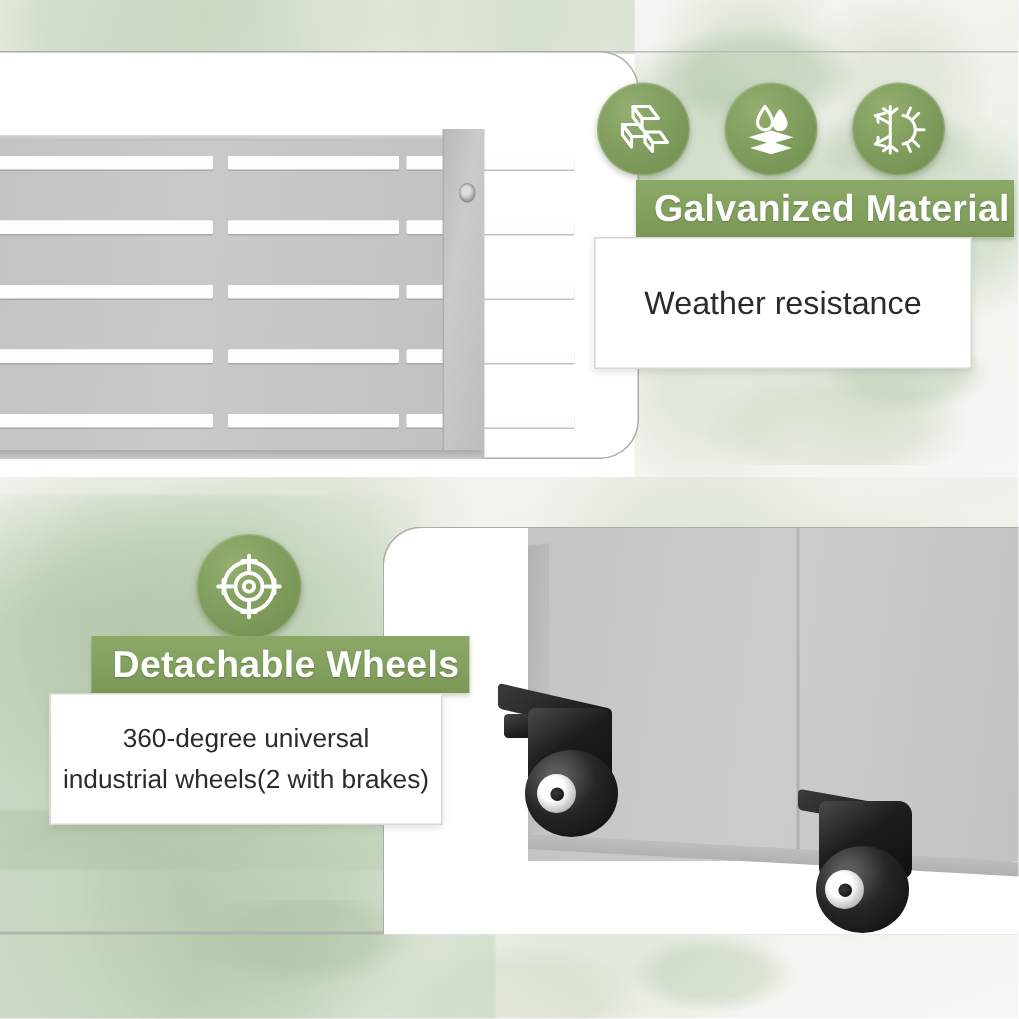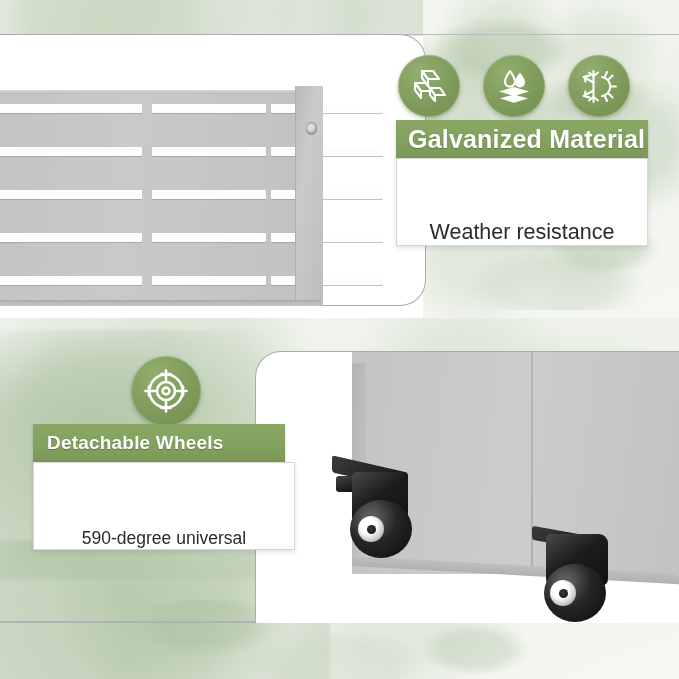--- a/index.html
+++ b/index.html
@@ -166,56 +166,56 @@
     background:radial-gradient(circle at 35% 28%,#93ae6f 0%,#7e9b5b 55%,#708d4e 100%);
     box-shadow:0 2px 4px rgba(70,85,55,0.35), inset 0 0 0 1px rgba(255,255,255,0.16);
     display:flex; align-items:center; justify-content:center;
   }
   .icon-badge svg { display:block; }
 
   .card-title-bar {
     position:absolute;
     background:linear-gradient(180deg,#8ba866 0%,#83a15e 55%,#7b9856 100%);
     box-shadow:0 2px 3px rgba(60,75,48,0.25);
-    display:flex; align-items:center;
+    display:flex; align-items:center;margin-left:28px;
   }
   .card-title-bar .title-text {
     color:#ffffff;
     font-weight:bold;
     letter-spacing:0.2px;
     text-shadow:0 1px 1px rgba(70,88,56,0.55);
     white-space:nowrap;
   }
   .card-body {
     position:absolute;
     background:#ffffff;
     border:1px solid #d6d8d4;
     box-shadow:0 2px 5px rgba(90,95,88,0.18);
-    display:flex; flex-direction:column; align-items:center; justify-content:flex-end;
+    display:flex; flex-direction:column; align-items:center; justify-content:center;
   }
   .card-body .line { color:#2b2b2b; white-space:nowrap; }
 
   
   #card-galvanized .icon-row { left:398px; top:55px; gap:23px; }
   #gal-title {
     left:396px; top:120px; width:252px; height:38px; padding-left:12px;
   }
   #gal-title .title-text { font-size:25px; }
   #gal-body {
     left:396px; top:158px; width:252px; height:88px; gap:7px;
   }
   #gal-body .line { font-size:21.5px; }
 
   
   #card-wheels .icon-row { left:131px; top:356px; }
   #card-wheels .icon-badge { width:70px; height:70px; }
   #wheels-title {
     left:33px; top:424px; width:252px; height:38px; padding-left:14px;
   }
-  #wheels-title .title-text { font-size:19px;text-align:right; }
+  #wheels-title .title-text { font-size:25px;text-align:right; }
   #wheels-body {
     left:33px; top:462px; width:262px; height:88px; gap:6px;
   }
   #wheels-body .line { font-size:17.5px; }
 </style>
 </head>
 <body>
 
 <div id="stage">
 
@@ -361,17 +361,18 @@
           <path d="M42 20.5 L42 29.5"></path>
         </svg>
       </div>
     </div>
 
     <div class="card-title-bar" id="wheels-title">
       <span class="title-text">Detachable Wheels</span>
     </div>
 
     <div class="card-body" id="wheels-body">
-      <span class="line">590-degree universal</span>
+      <span class="line">360-degree universal</span>
+      <span class="line">industrial wheels(2 with brakes)</span>
     </div>
   </div>
 
 </div>
 
 </body></html>

